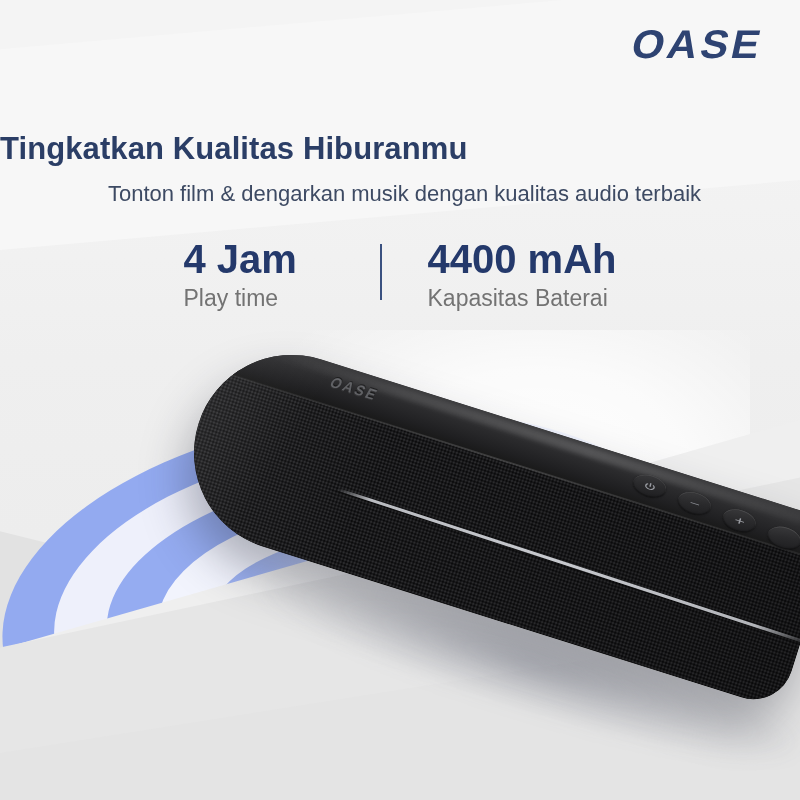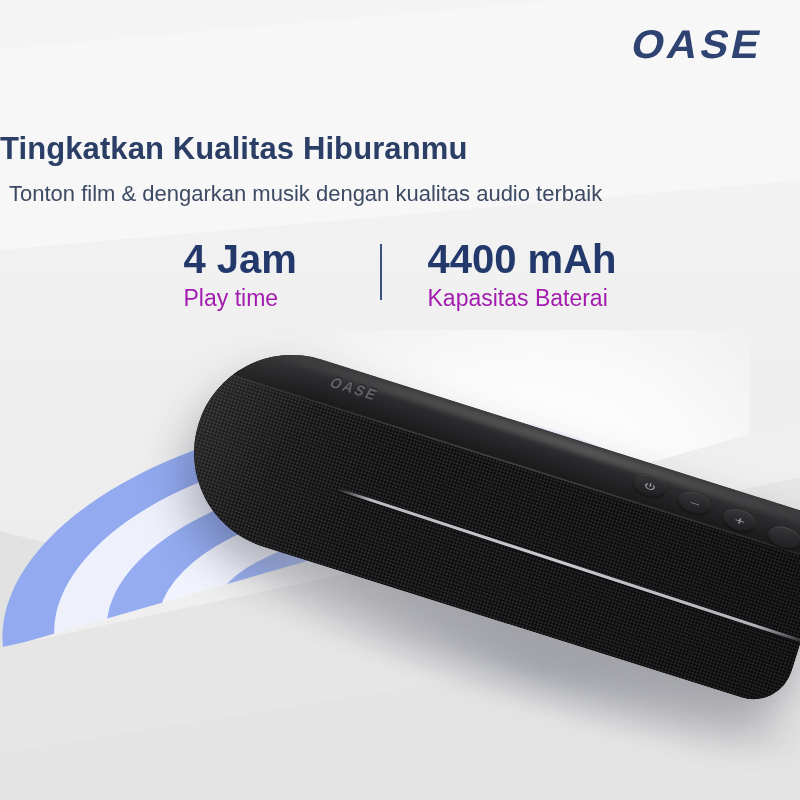--- a/index.html
+++ b/index.html
@@ -222,20 +222,21 @@
     position:absolute;
     left:0;right:0;top:131px;
     text-align:left;
     font-size:31px;font-weight:700;
     color:#2b3e66;
     letter-spacing:.1px;
   }
   .subhead{
     position:absolute;
     left:0;right:0;top:181px;
+    text-align:center;
     font-size:22px;font-weight:400;
     color:#3d4a63;
     padding-left:9px;
   }
 
   
   .stats{
     position:absolute;
     left:0;right:0;top:238px;
     display:flex;
@@ -247,21 +248,21 @@
     text-align:left;
     padding:0 46px;
     min-width:150px;
   }
   .stat .value{
     font-size:40px;font-weight:700;color:#24396b;line-height:1.08;
     white-space:nowrap;
   }
   .stat .label{
     margin-top:4px;
-    font-size:23px;font-weight:400;color:#a21caf;
+    font-size:23px;font-weight:400;color:#737373;
     white-space:nowrap;
   }
   .stat-divider{
     width:2px;
     background:#3a5180;
     margin:6px 0 12px 0;
     align-self:stretch;
   }
 </style>
 </head>

